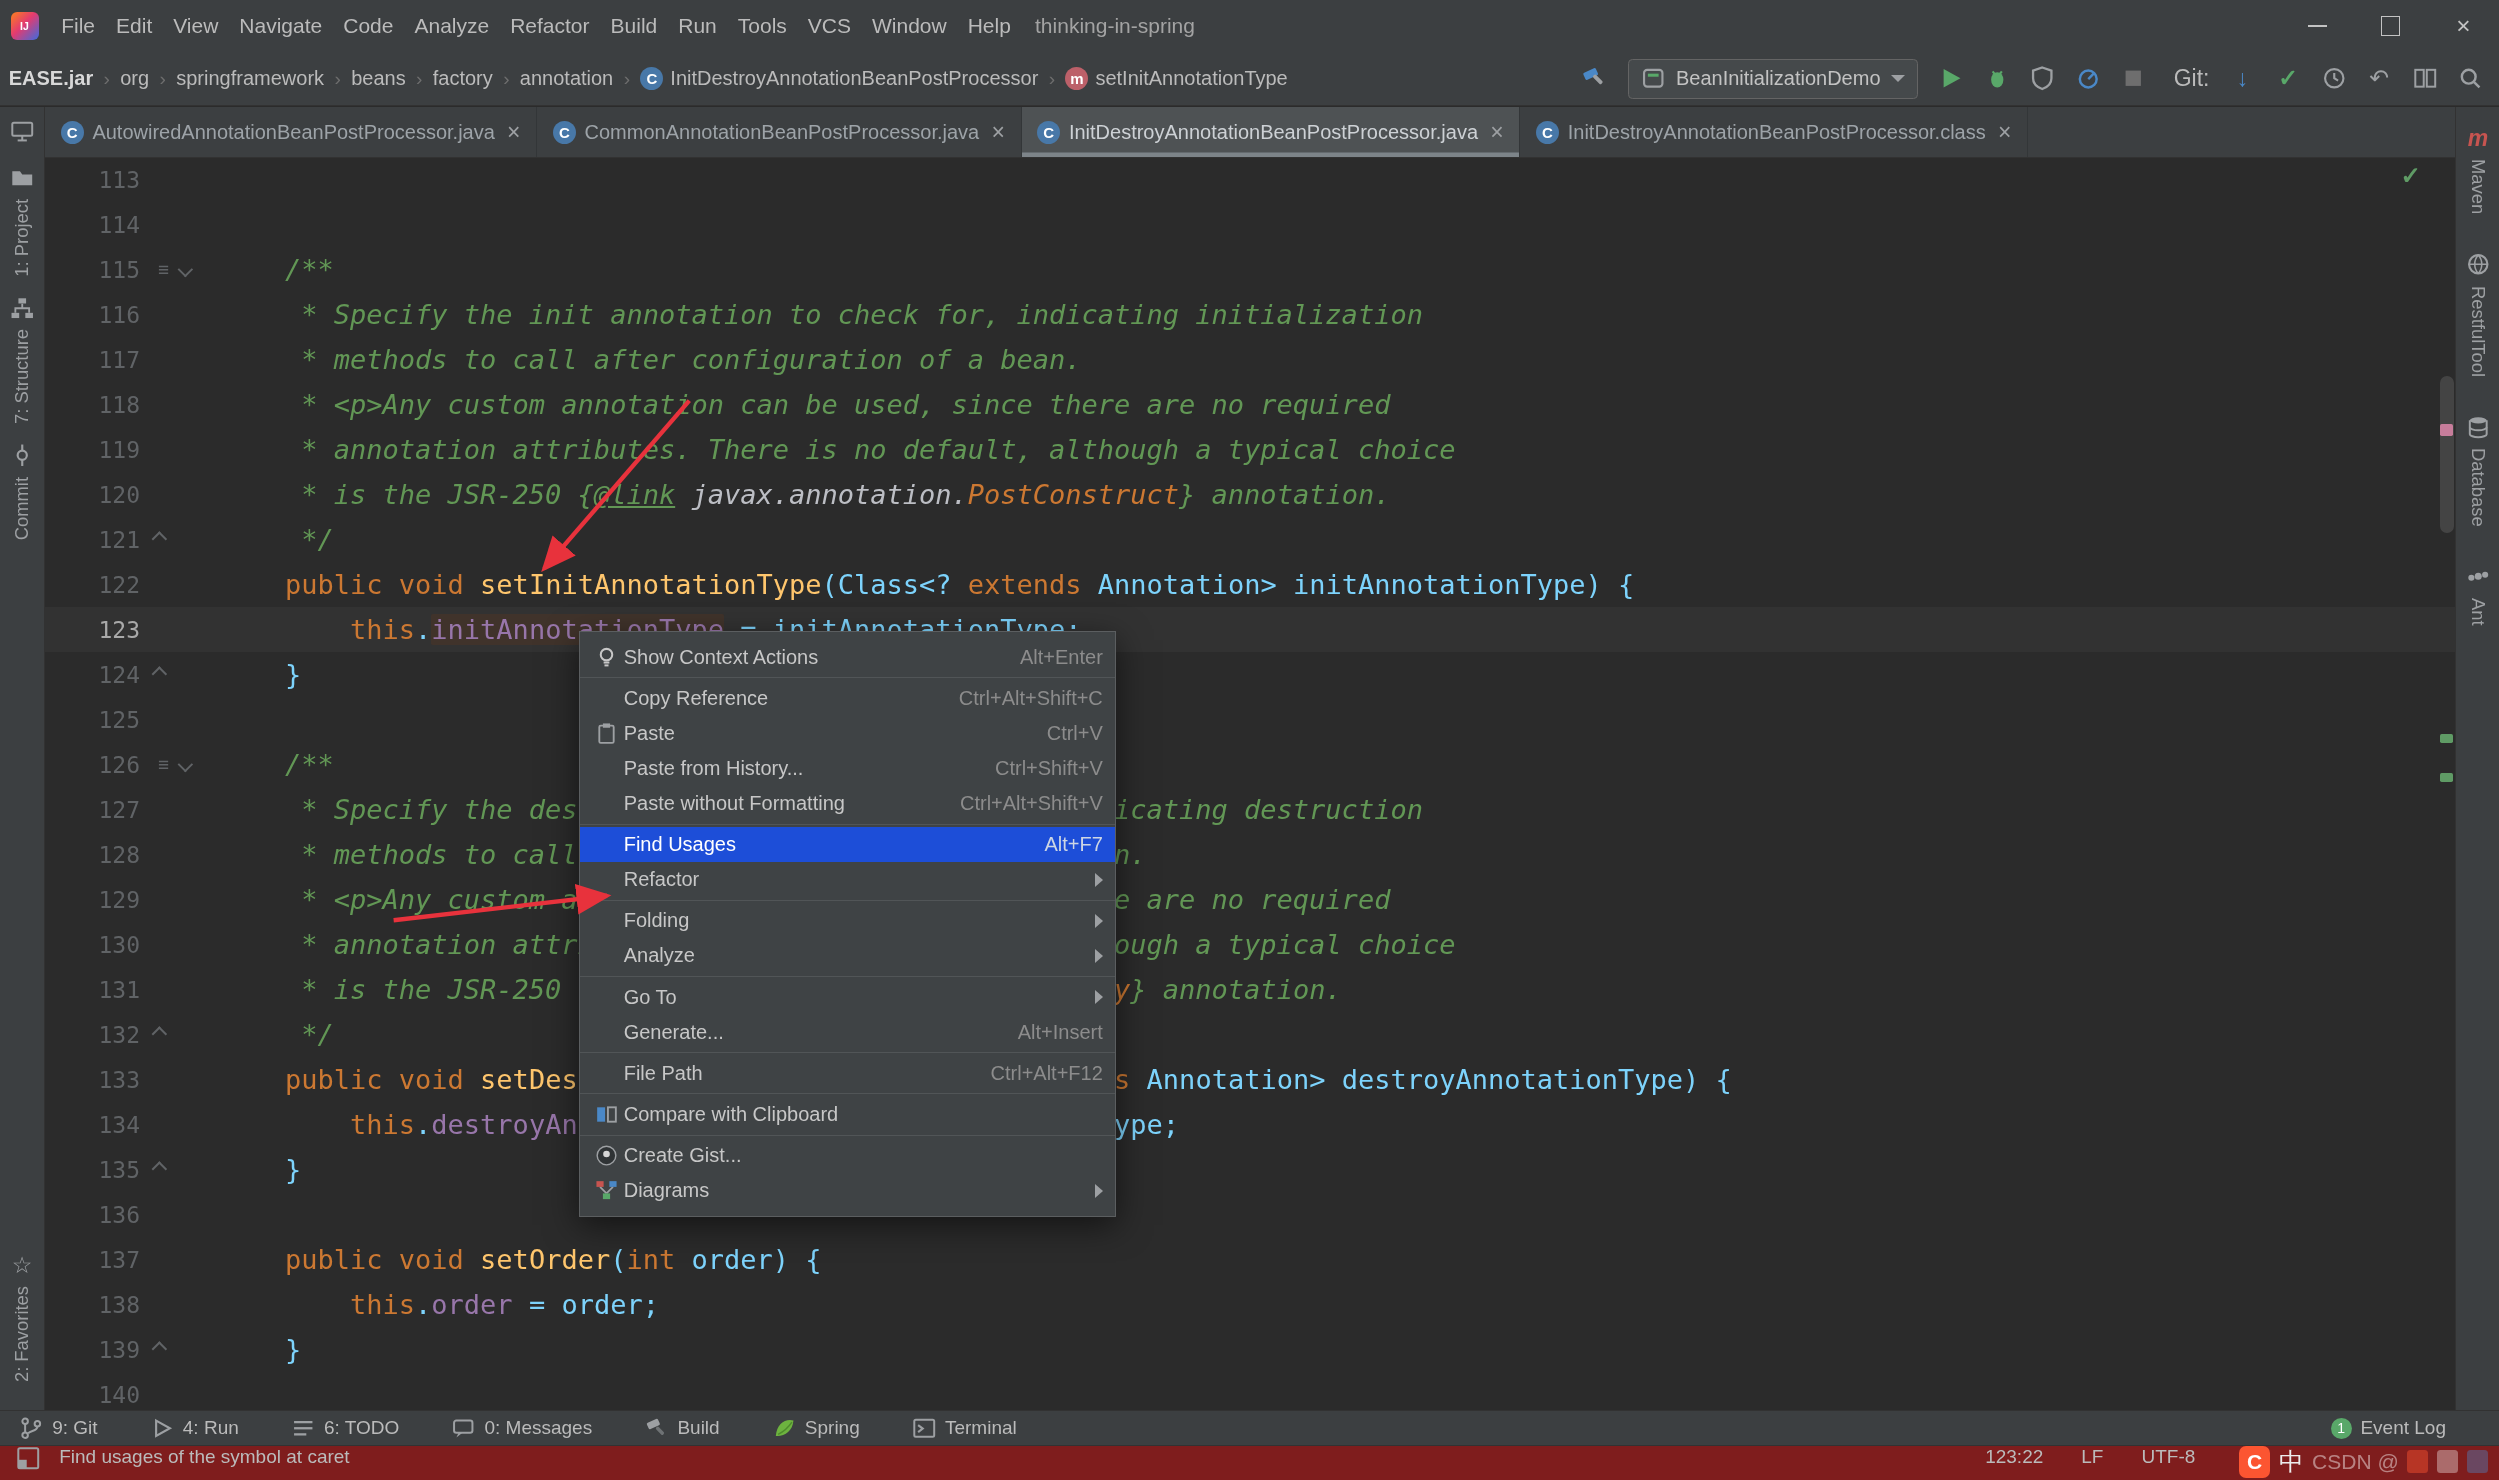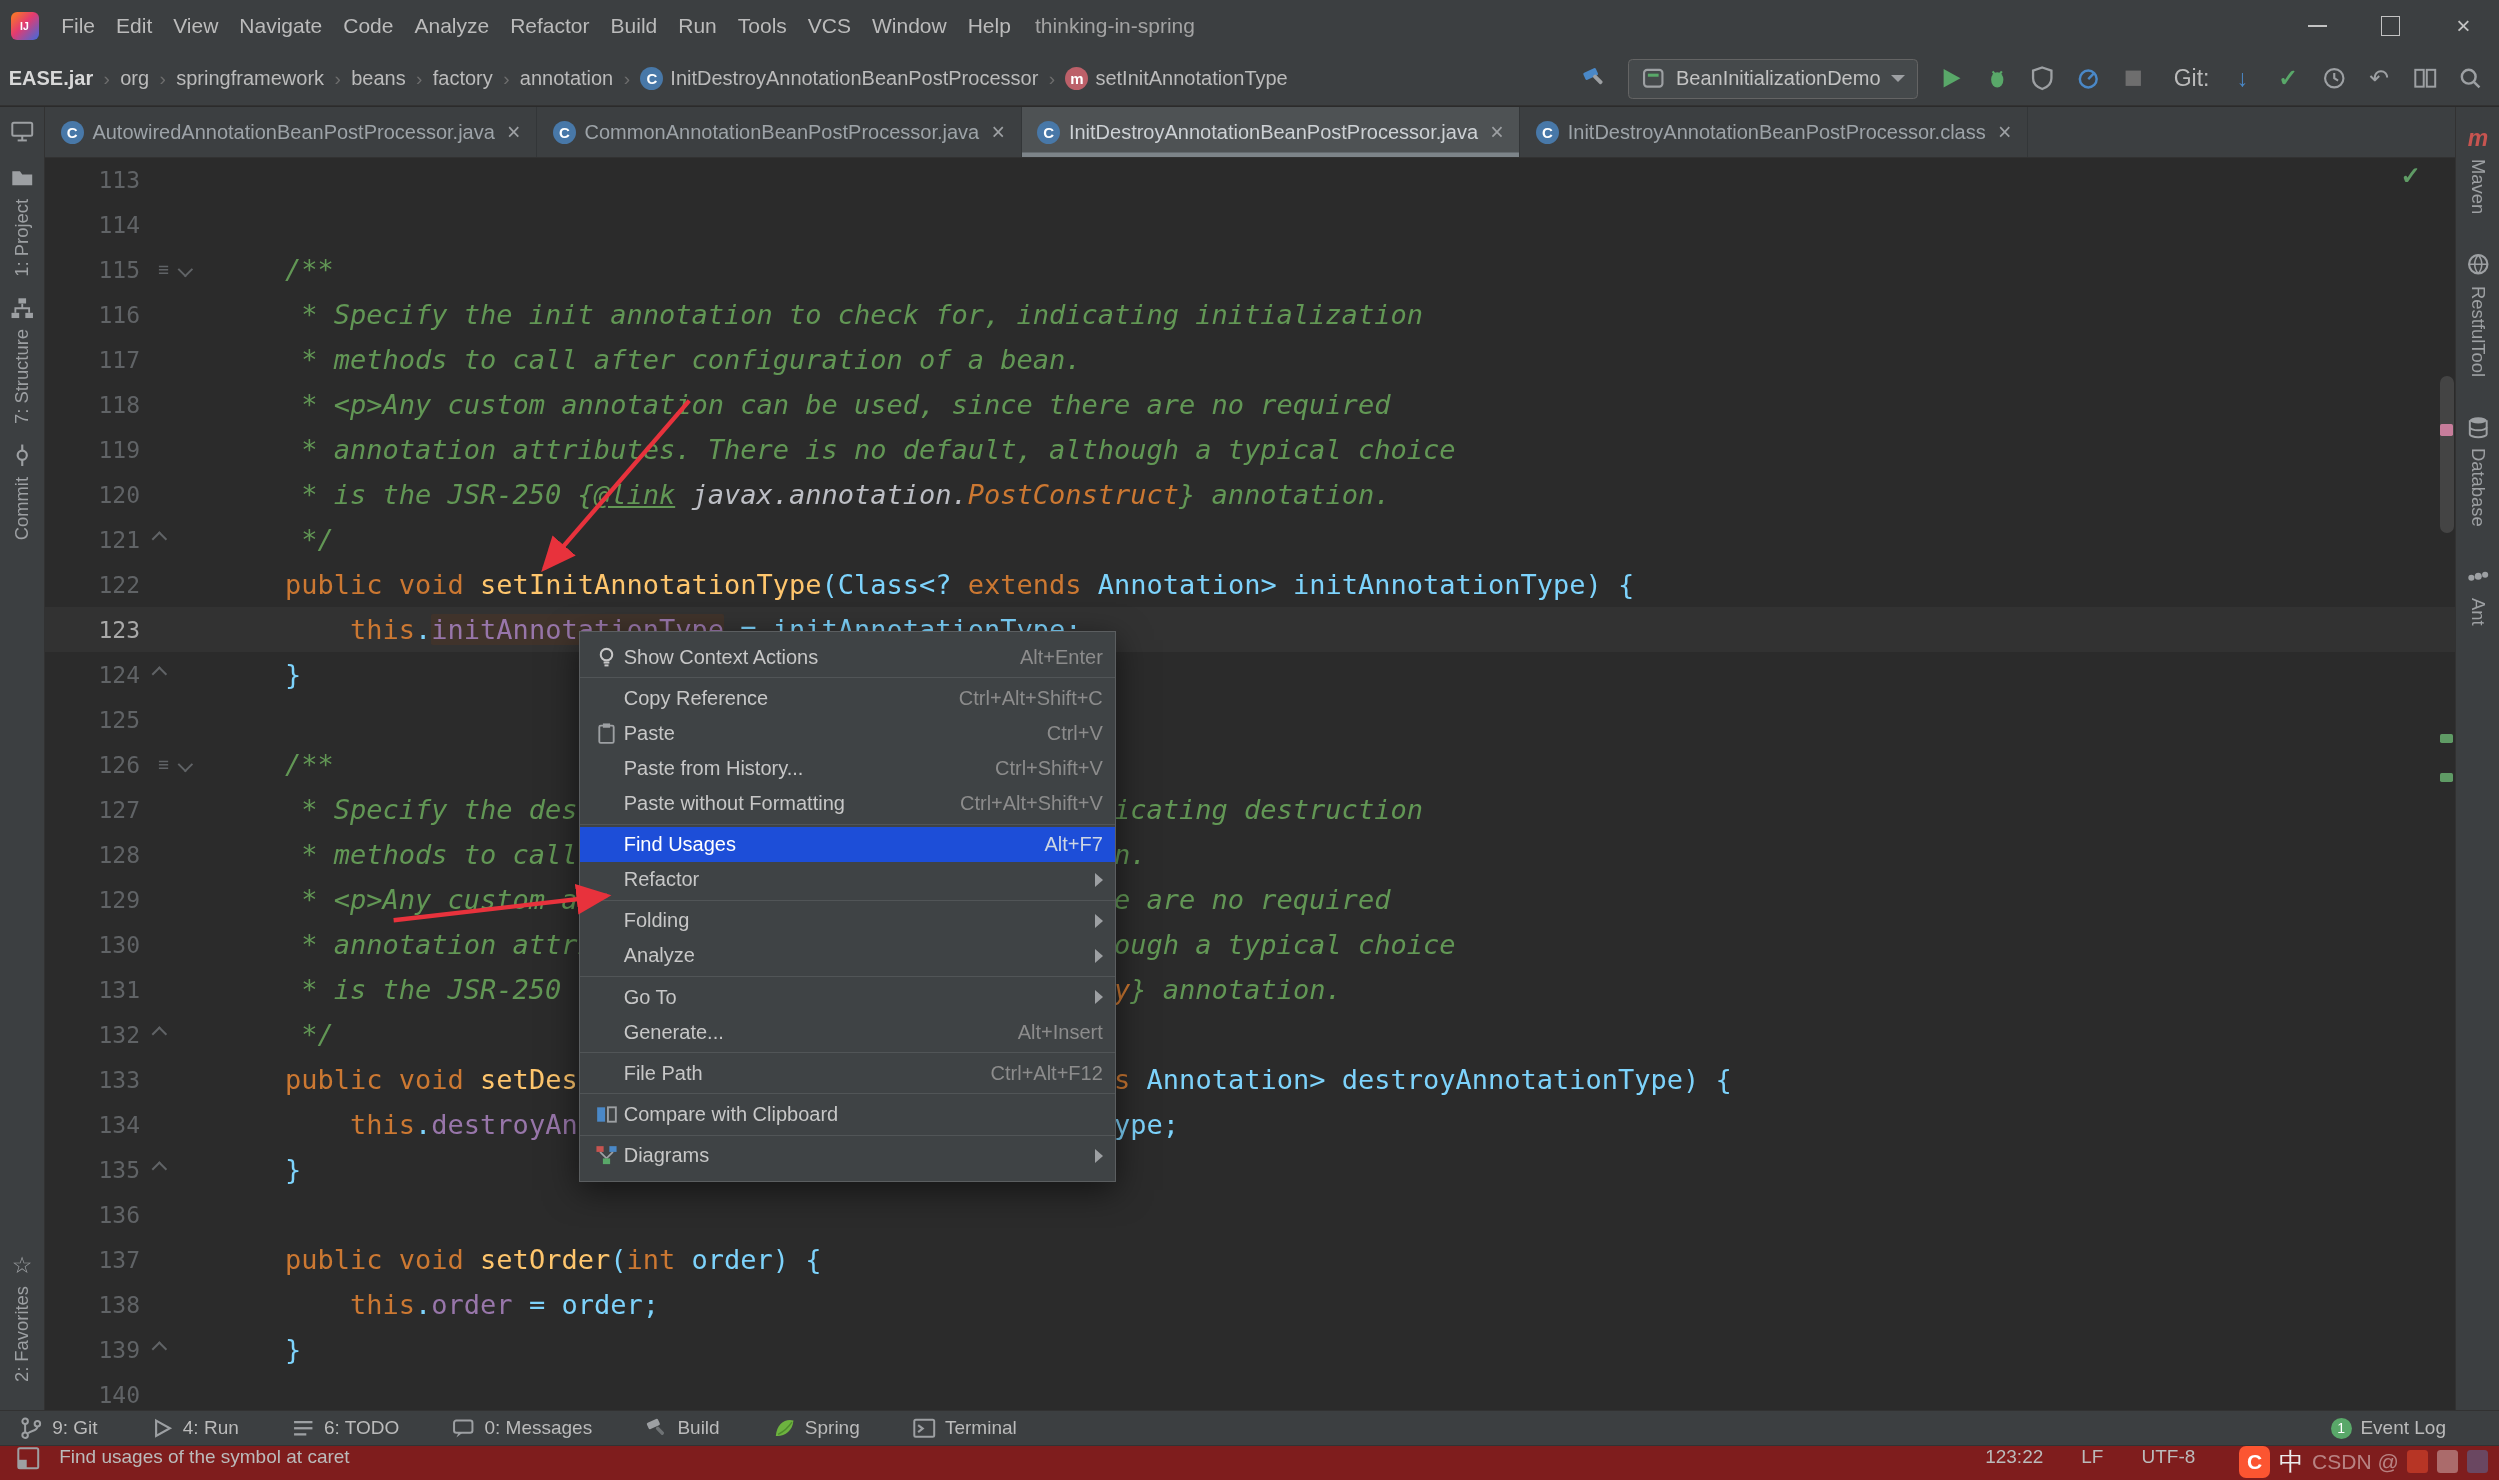--- a/index.html
+++ b/index.html
@@ -684,20 +684,31 @@
           </span>
         </span>
         <span class="mi-label">Compare with Clipboard</span>
       </div>
     </div>
     <div class="menu-group">
       <div class="menu-item">
         <span class="mi-icon">
           <span class="icn">
             <svg viewBox="0 0 16 16">
+              <circle cx="8" cy="8" r="6.5" fill="#2f3335" stroke="#9da0a3"></circle>
+              <circle cx="8" cy="7" r="2.3" fill="#d5d5d5"></circle>
+            </svg>
+          </span>
+        </span>
+        <span class="mi-label">Create Gist...</span>
+      </div>
+      <div class="menu-item">
+        <span class="mi-icon">
+          <span class="icn">
+            <svg viewBox="0 0 16 16">
               <path d="M3.5 5.5L8 10M12.5 5.5L8 10" stroke="#9da0a3" stroke-width="1.2" fill="none"></path>
               <rect x="1" y="1.5" width="5" height="4" fill="#c75450"></rect>
               <rect x="10" y="1.5" width="5" height="4" fill="#4a88c7"></rect>
               <rect x="5.5" y="10" width="5" height="4" fill="#59a869"></rect>
             </svg>
           </span>
         </span>
         <span class="mi-label">Diagrams</span>
         <span class="mi-arrow"></span>
       </div>

